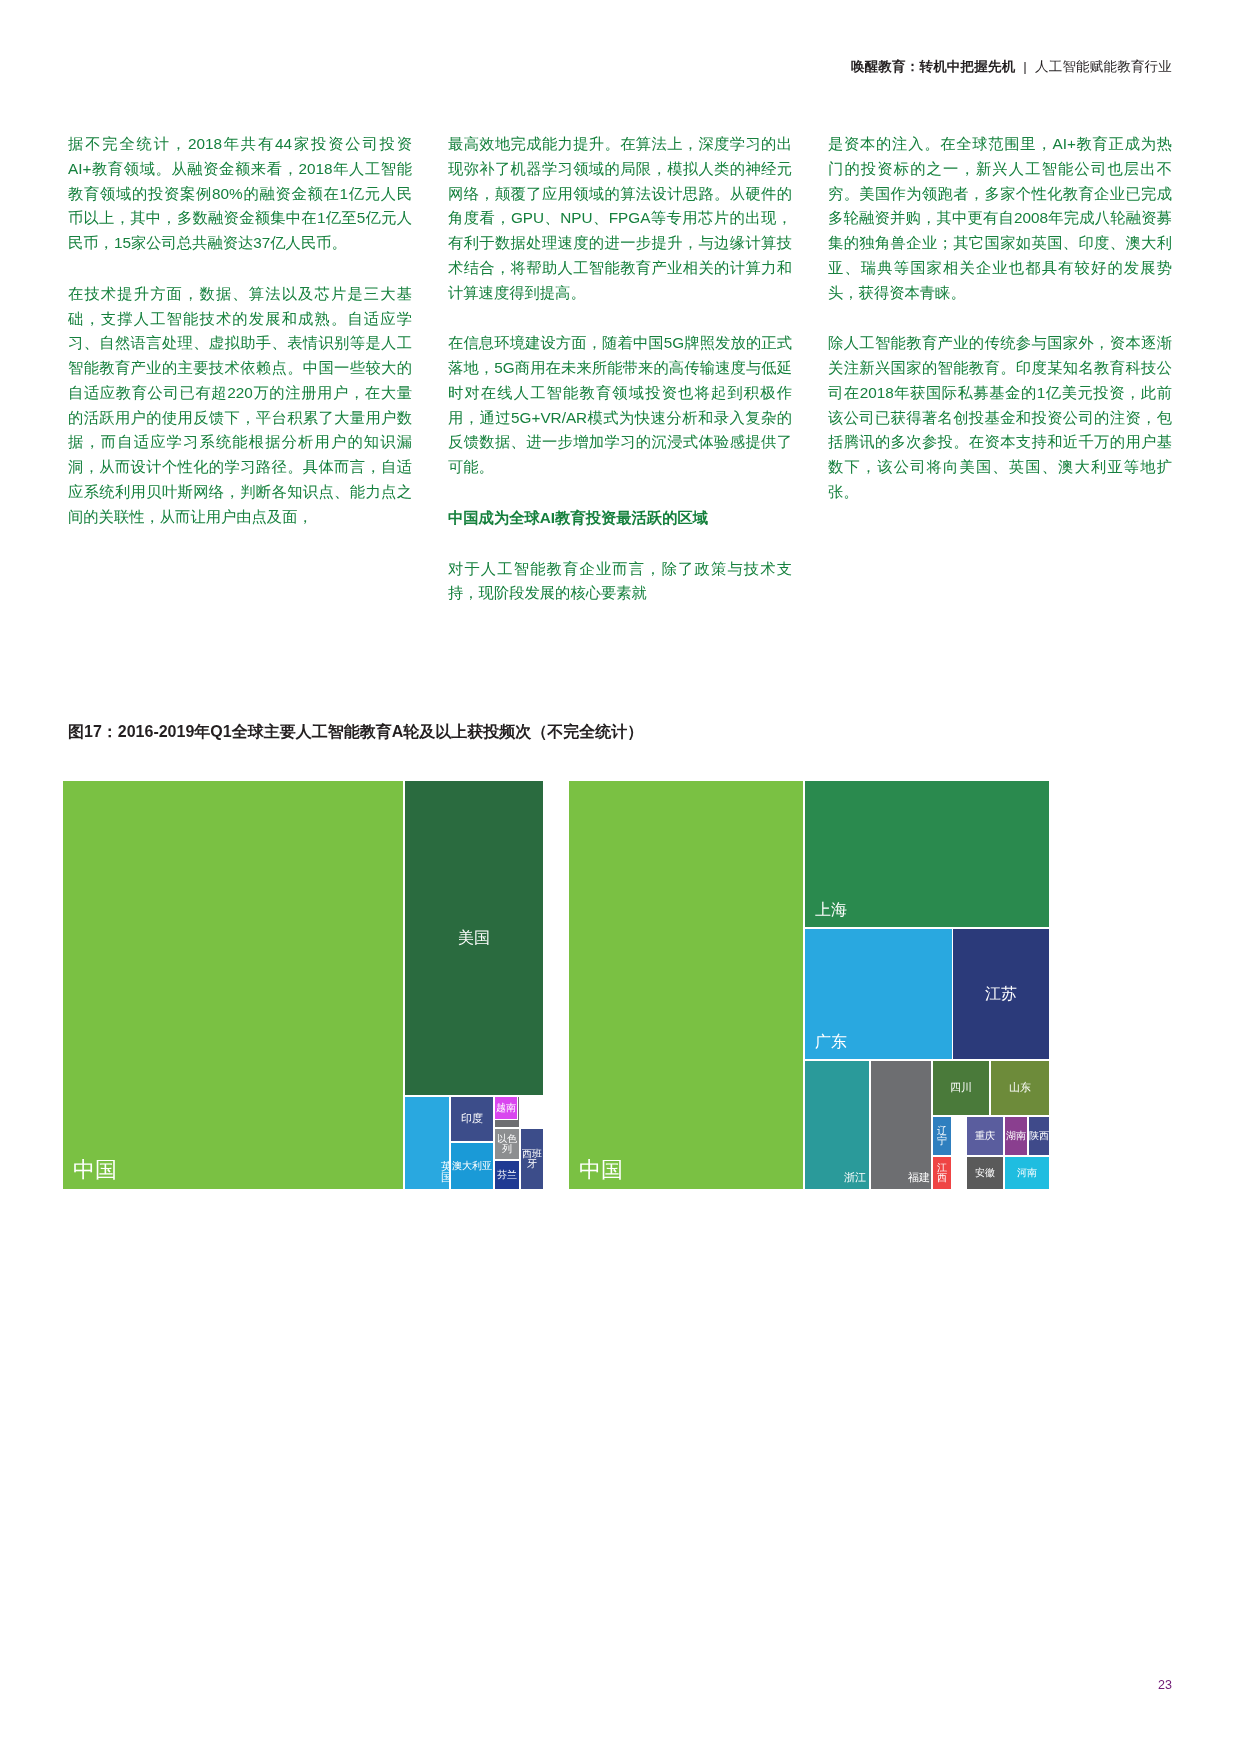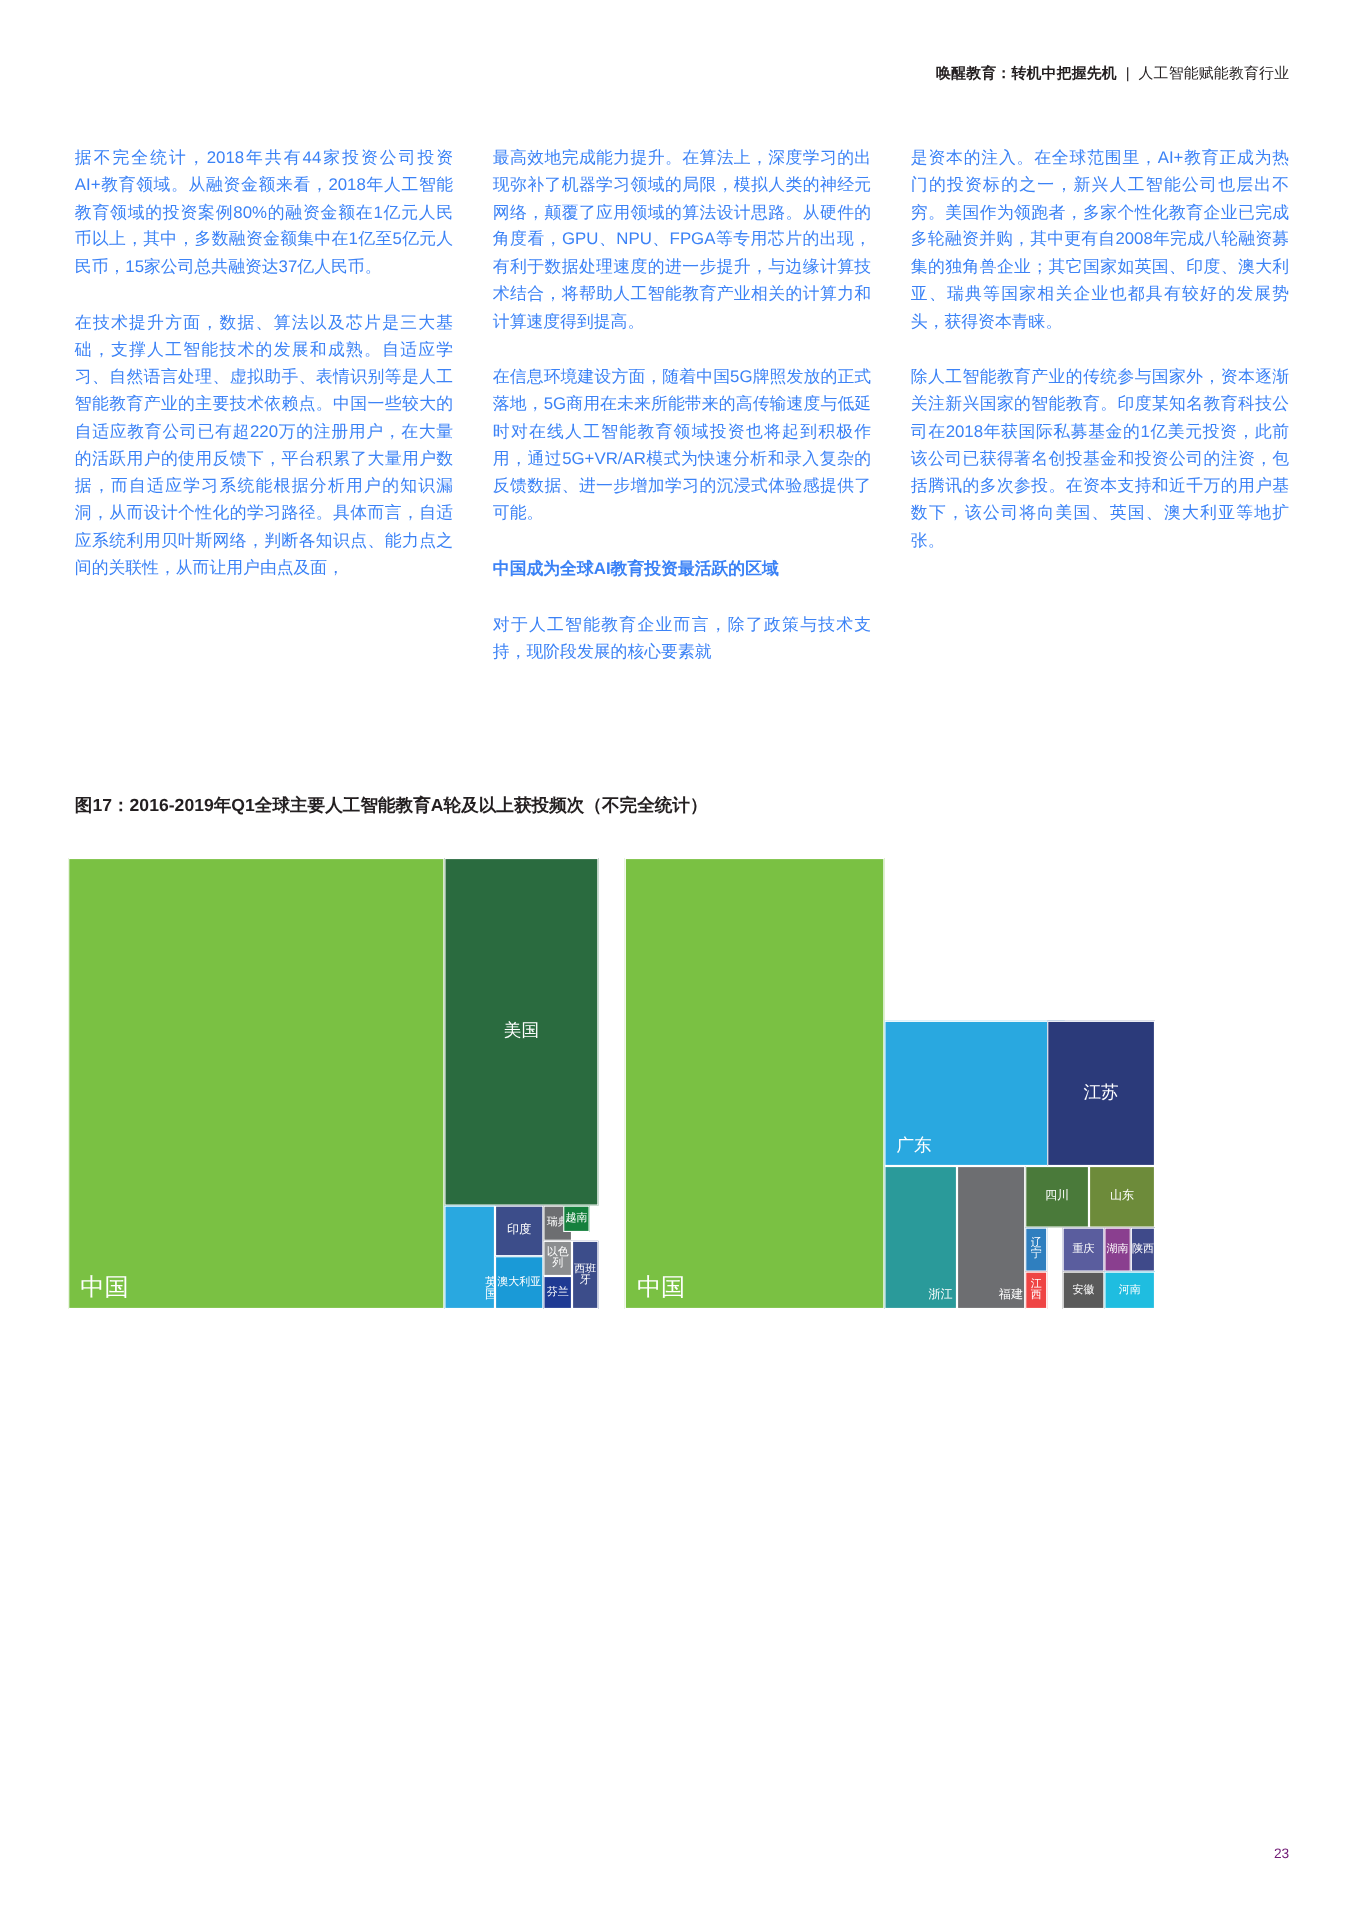--- a/index.html
+++ b/index.html
@@ -34,21 +34,21 @@
     display:flex;
     gap:36px;
   }
   .col{width:344px;}
   .col p{
     margin:0 0 26px 0;
     font-size:15.3px;
     line-height:1.62;
     text-align:justify;
     text-justify:inter-ideograph;
-    color:#3b82f6;
+    color:#15803d;
   }
   .col p:last-child{margin-bottom:0;}
   .subhead{
     margin:0 0 4px 0;
     font-size:15.3px;
     line-height:1.62;
     font-weight:bold;
     color:#00a0d9;
   }
 
@@ -159,32 +159,35 @@
       </div>
       <div class="cell xs ctr" style="left:432px;top:316px;width:26px;height:32px;background:#6d6e71;">
         <span class="lbl">瑞典</span>
       </div>
       <div class="cell xs ctr" style="left:432px;top:348px;width:26px;height:32px;background:#8c8e90;">
         <span class="lbl">以色列</span>
       </div>
       <div class="cell xs ctr" style="left:432px;top:380px;width:26px;height:30px;background:#1f3a93;">
         <span class="lbl">芬兰</span>
       </div>
-      <div class="cell xs ctr" style="left:450px;top:316px;width:24px;height:24px;background:#15803d;">
+      <div class="cell xs ctr" style="left:432px;top:316px;width:24px;height:24px;background:#d946ef;">
         <span class="lbl">越南</span>
       </div>
       <div class="cell xs ctr" style="left:458px;top:348px;width:24px;height:62px;background:#3c4d8a;">
         <span class="lbl">西班牙</span>
       </div>
     </div>
 
     <div class="tree">
       <div class="cell big bl" style="left:0;top:0;width:236px;height:410px;background:#7ac143;">
         <span class="lbl">中国</span>
       </div>
+      <div class="cell mid bl" style="left:236px;top:0;width:246px;height:148px;background:#2a8a4e;">
+        <span class="lbl">上海</span>
+      </div>
       <div class="cell mid bl" style="left:236px;top:148px;width:164px;height:132px;background:#29a8e0;">
         <span class="lbl">广东</span>
       </div>
       <div class="cell mid ctr" style="left:384px;top:148px;width:98px;height:132px;background:#2b3a7a;">
         <span class="lbl">江苏</span>
       </div>
       <div class="cell sm bctr" style="left:236px;top:280px;width:66px;height:130px;background:#2a9a9a;">
         <span class="lbl">浙江</span>
       </div>
       <div class="cell sm bctr" style="left:302px;top:280px;width:62px;height:130px;background:#6d6e71;">

